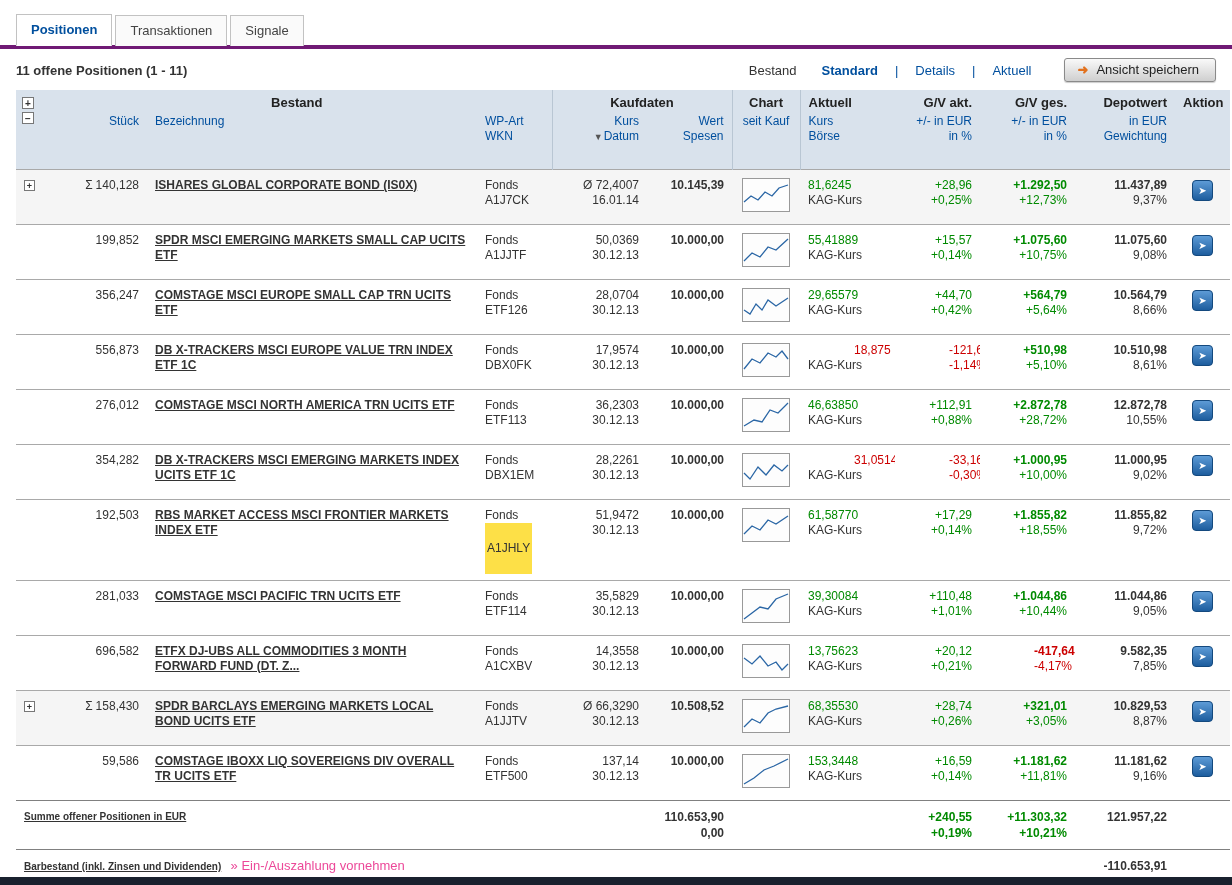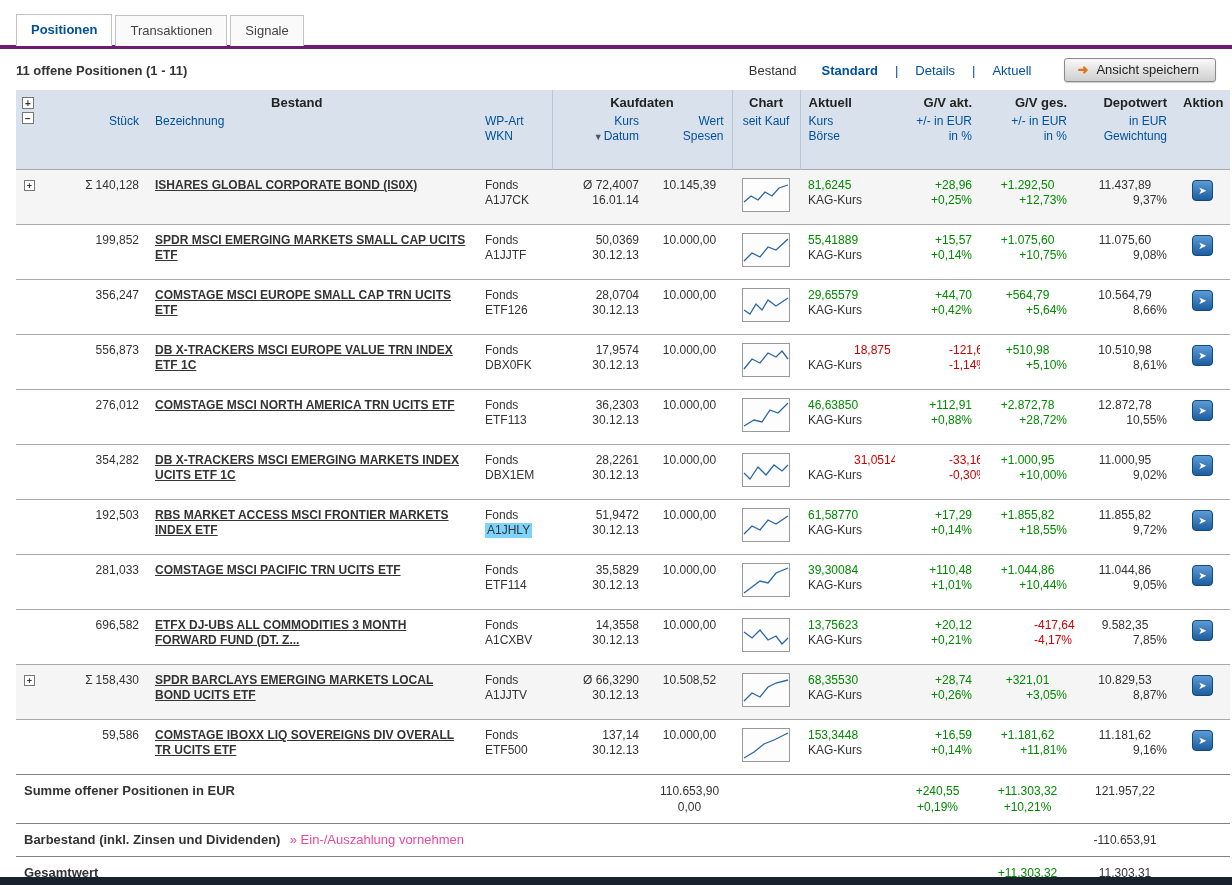--- a/index.html
+++ b/index.html
@@ -35,34 +35,34 @@
   .hexp { text-align:left; padding-left:6px; }
   .bl { border-left:1px solid #b9c6d3; }
   .ar { text-align:right !important; }
   .al { text-align:left !important; }
   .ac { text-align:center !important; }
   .sort { color:#555; font-size:9px; margin-right:1px; }
   .hicon { display:inline-block; width:12px; height:12px; border:1px solid #777; background:#fff;
            font:bold 10px/11px "Liberation Sans", sans-serif; text-align:center; color:#333; cursor:pointer; margin:1px 0; }
   tbody td { border-top:1px solid #a9a9a9; padding:8px 8px 6px 8px; vertical-align:top; height:55px; line-height:15px; }
   tbody tr.sumrow td { background:#f5f5f5; }
-  .b { font-weight:normal;text-align:center; }
+  .b { font-weight:bold; }
   .pos { color:#008a00; }
   .neg { color:#cc0000;margin-left:46px; }
   .fund { font-weight:bold; text-decoration:underline; color:#333; cursor:pointer; }
   .expbox { display:inline-block; width:11px; height:11px; border:1px solid #777; background:#fff;
             font:bold 9px/10px "Liberation Sans", sans-serif; text-align:center; color:#333; cursor:pointer; }
   .sigma { margin-right:3px; }
-  .hl { background:#7dd3fc; display:inline-block; padding:0 2px; }
+  .hl { background:#fde047; display:inline-block; padding:18px 2px; }
   .spark { display:block; margin:0 auto; }
   .actbtn { width:21px; height:21px; border-radius:4px; margin:2px auto 0 auto; cursor:pointer;
             background:linear-gradient(#5d9bd6,#1d5d9e); border:1px solid #14497e;
             color:#fff; font-size:10px; display:flex; align-items:center; justify-content:center; }
   tfoot td { border-top:1px solid #808080; padding:8px; vertical-align:top; line-height:16px; }
-  tfoot .flbl { font-weight:bold; font-size:13px; }
+  tfoot .flbl { font-weight:bold; font-size:10px;text-decoration:underline; }
   tfoot tr.lastrow td { border-bottom:1px solid #808080; }
   .cashlink { color:#ec4899; font-weight:normal; margin-left:6px; cursor:pointer; font-size:13px; }
   .bottombar { position:absolute; left:0; bottom:0; width:1232px; height:8px; background:#19212e; }
 </style>
 </head>
 <body>
 
 <div class="tabbar">
   <div class="tab active">Positionen</div>
   <div class="tab">Transaktionen</div>

